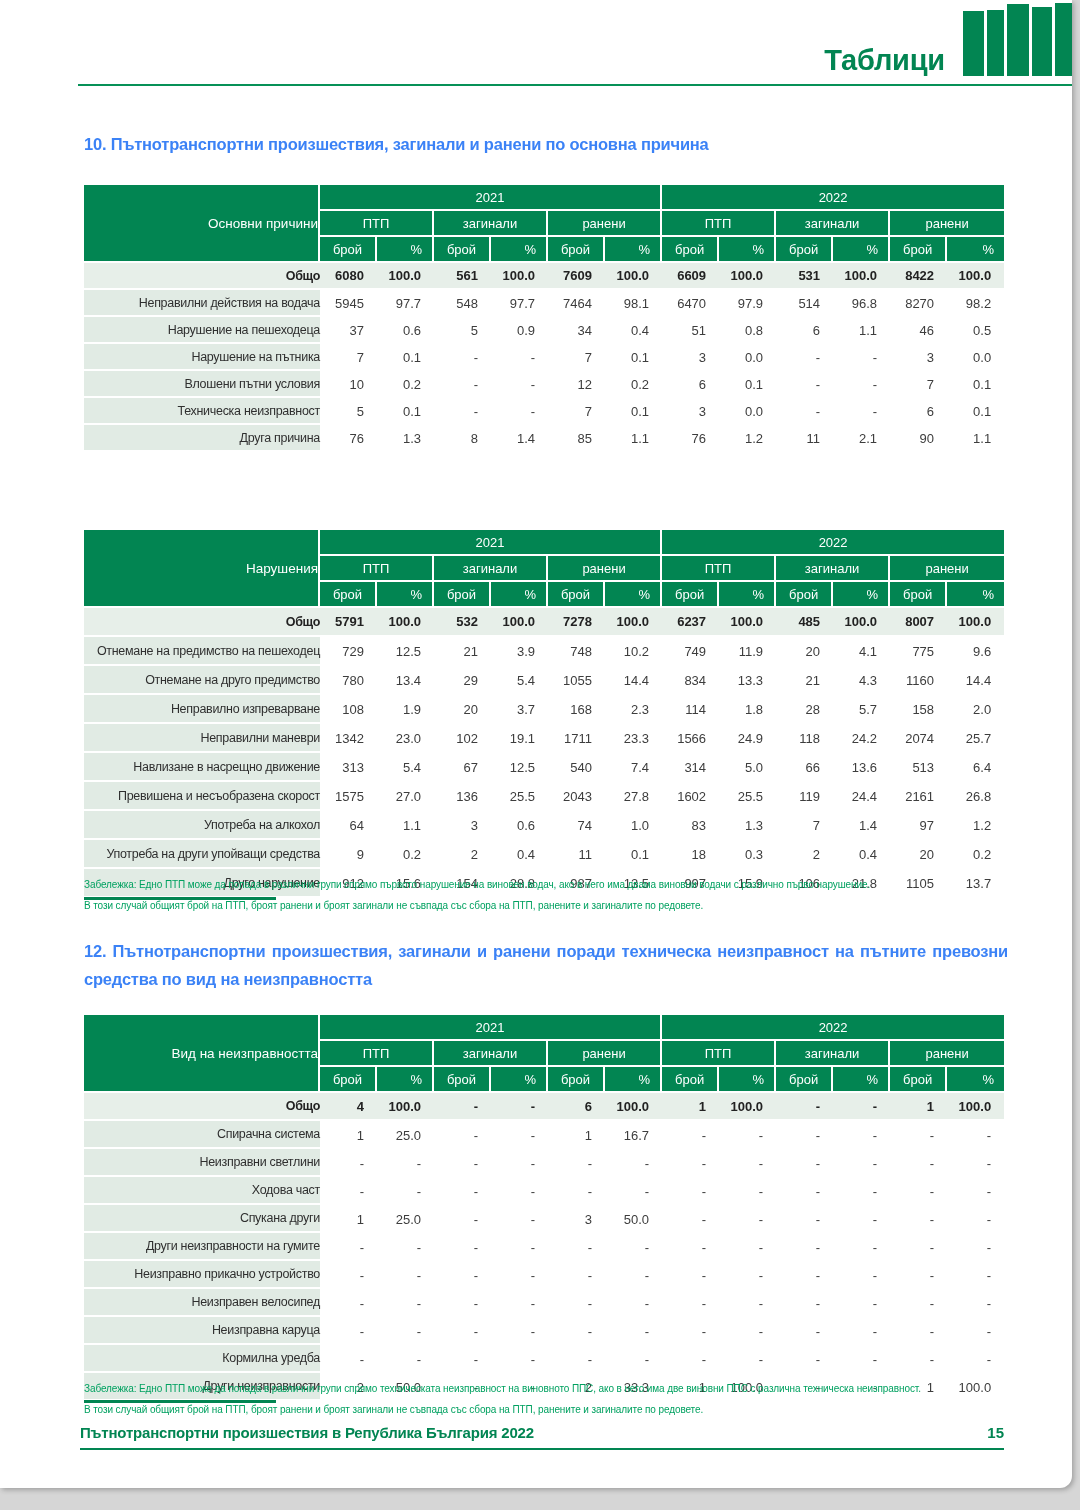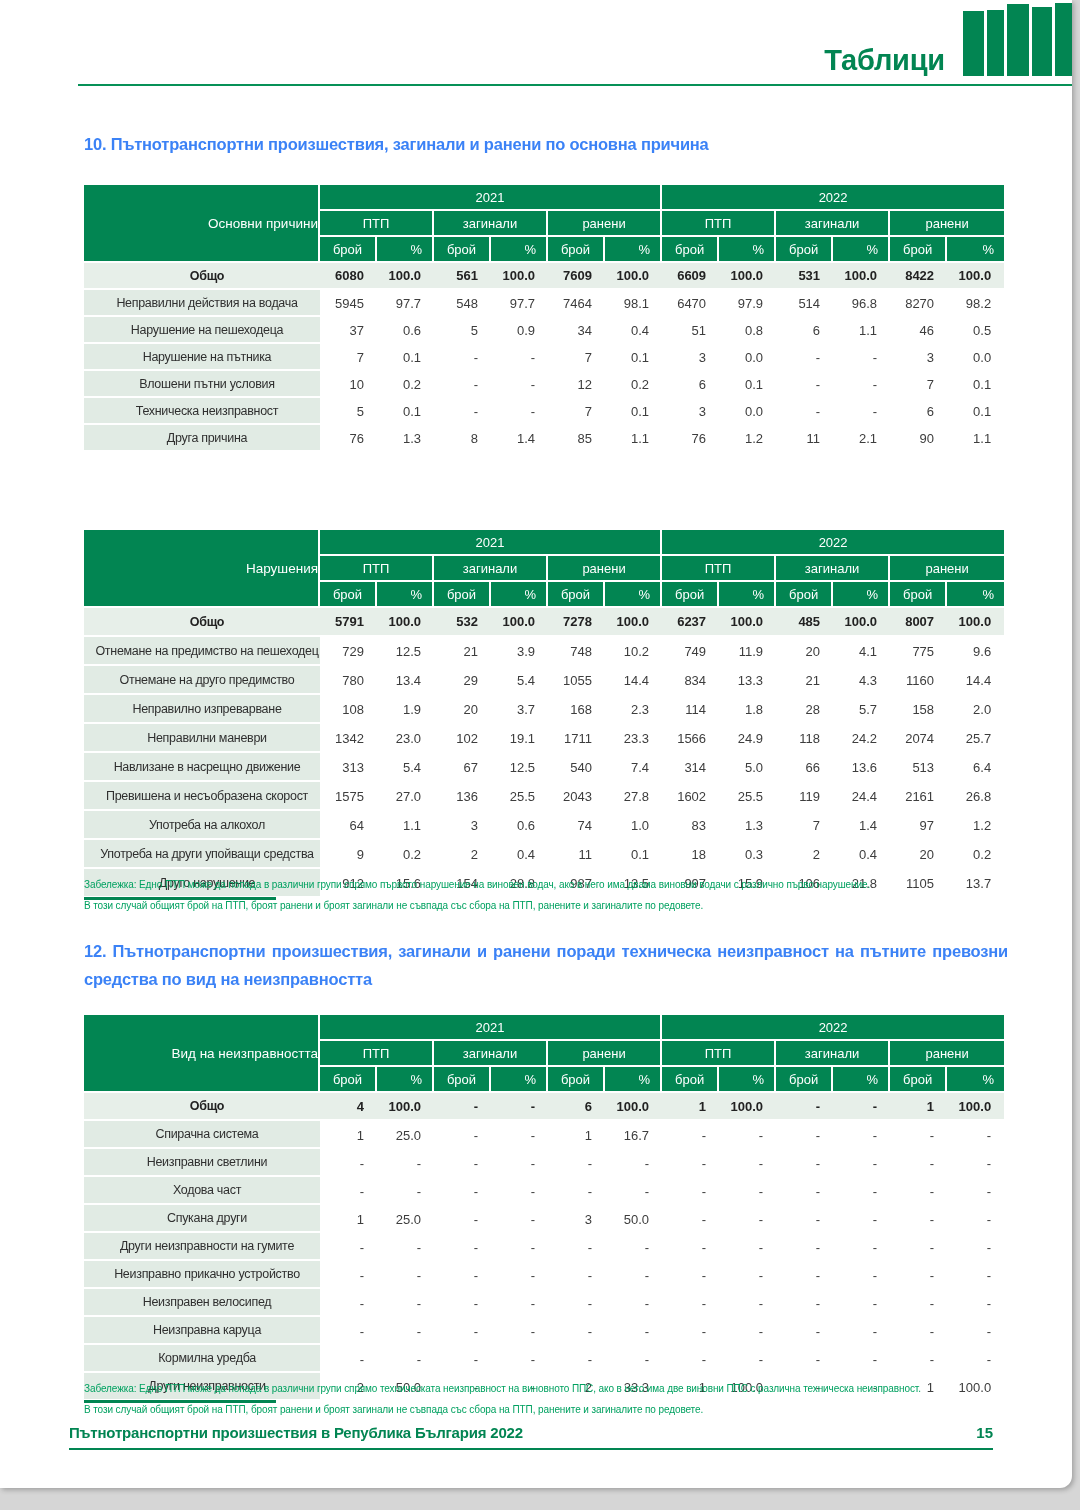--- a/index.html
+++ b/index.html
@@ -61,32 +61,32 @@
   }
   .tbl thead th.sub.pct{text-align:right;padding-right:10px;}
   .tbl tbody td{
     font-size:13px;color:#3d3d3d;padding:0;
     background:#ffffff;
   }
   .t10 tbody td{height:25px;}
   .t11 tbody td{height:27px;}
   .t12 tbody td{height:26px;}
   .tbl tbody td.lbl{
-    background:#e1ebe4;color:#2f2f2f;text-align:center;
+    background:#e1ebe4;color:#2f2f2f;text-align:right;
     padding-left:10px;border-bottom:2px solid #ffffff;
     white-space:nowrap;letter-spacing:-0.3px;font-size:12.5px;
   }
   .tbl tbody td.val{text-align:right;padding-right:13px;}
   .tbl tbody tr.total td{background:#e7efe9;font-weight:bold;color:#222222;border-bottom:2px solid #ffffff;}
   .lbl-underline{
     position:absolute;left:0;bottom:-2px;width:192px;height:3px;background:#028552;
   }
   
   .footer{
-    position:absolute;left:69px;top:1424px;width:924px;
+    position:absolute;left:80px;top:1424px;width:924px;
     display:flex;justify-content:space-between;align-items:flex-end;
     border-bottom:2px solid #028552;padding-bottom:7px;
   }
   .footer .f-title{font-size:15px;font-weight:bold;color:#028552;letter-spacing:-0.2px;}
   .footer .f-page{font-size:15px;font-weight:bold;color:#028552;margin-left:33px;}
   
   #title10{top:130px;}
   #table10{top:185px;}
   #title11{top:450px;}
   #table11{top:530px;}

